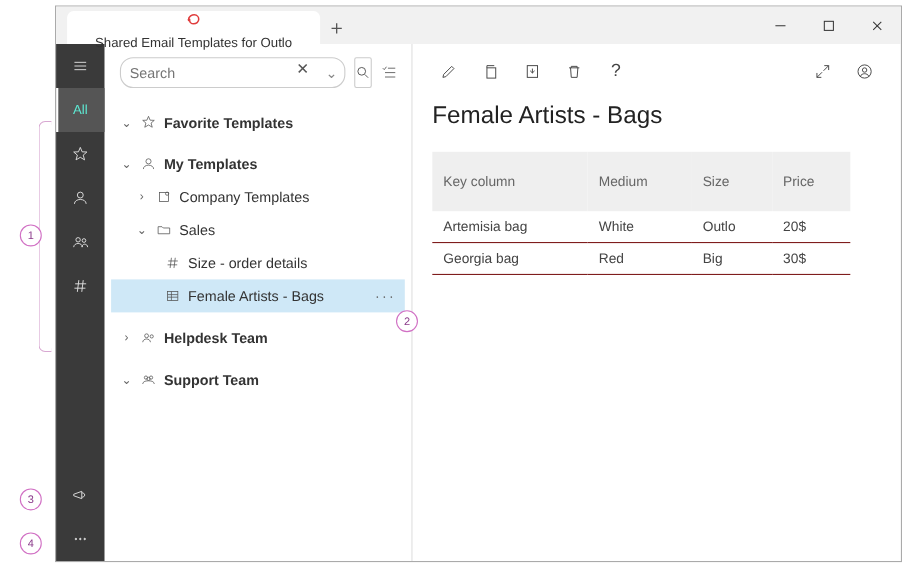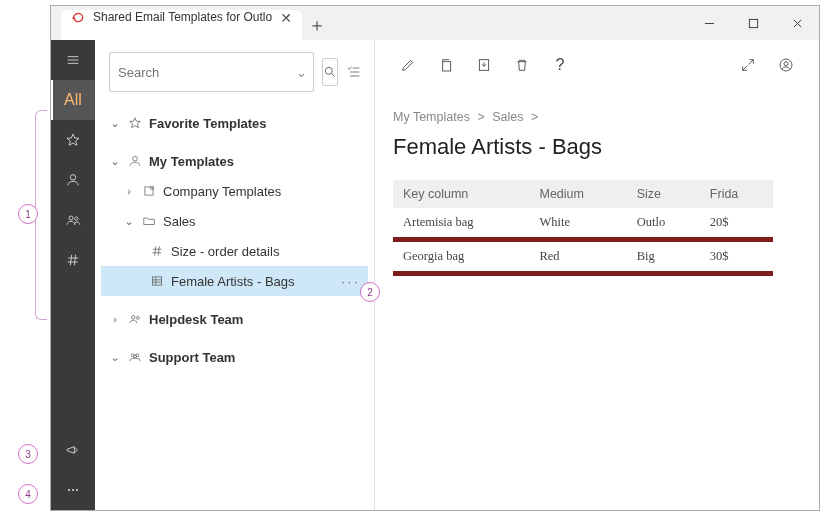--- a/index.html
+++ b/index.html
@@ -1,40 +1,40 @@
 <!DOCTYPE html>
 <html><head>
 <meta charset="utf-8">
 <style>
   * { box-sizing: border-box; font-family: "Segoe UI", Arial, sans-serif; }
   body { margin: 0; width: 822px; height: 514px; background: #fff; position: relative; }
   .frame { position: absolute; left: 50px; top: 5px; width: 770px; height: 506px; border: 1px solid #aaa; background: #fff; }
   
   .titlebar { height: 34px; display: flex; align-items: flex-start; background: #f1f1f1; position: relative; }
-  .tab { margin-top: 4px; margin-left: 10px; height: 30px; background: #fff; border-radius: 6px 6px 0 0; display: flex; padding: 0 10px; gap: 8px; font-size: 12px; color: #333; min-width: 230px; }
+  .tab { margin-top: 4px; margin-left: 10px; height: 30px; background: #fff; border-radius: 6px 6px 0 0; display: flex; align-items: center; padding: 0 10px; gap: 8px; font-size: 12px; color: #333; min-width: 230px; flex-direction: column; }
   .tab .favicon { width: 14px; height: 14px; border-radius: 50%; display:inline-block;}
   .tab .favicon svg{width:14px;height:14px;}
   .tab .close { font-size: 14px; color: #555; margin-left: auto; }
   .newtab { margin-top:4px; width: 30px; height: 30px; display:flex; align-items:center; justify-content:center; color:#555; font-size:18px;}
   .winctrls { margin-left:auto; display:flex; height:34px;}
   .winctrls div { width:44px; display:flex; align-items:center; justify-content:center; color:#333;}
   .winctrls svg{width:11px;height:11px;stroke:#333;}
   
   .app { display:flex; height: calc(100% - 34px); }
   .rail { width: 44px; background:#3a3a3a; display:flex; flex-direction:column; align-items:center; color:#ddd;}
   .rail .railitem { width:44px; height:40px; display:flex; align-items:center; justify-content:center; cursor:pointer; position:relative;}
   .rail .railitem.active { background:#555; }
   .rail .railitem.active::before{content:"";position:absolute;left:0;top:0;bottom:0;width:2px;background:#fff;}
-  .rail .railitem.alltxt{font-size:16px;color:#fdba74;}
+  .rail .railitem.alltxt{font-size:12px;color:#5eead4;}
   .rail .spacer{flex:1;}
   .rail svg{width:16px;height:16px;stroke:#ddd;fill:none;stroke-width:1.3;}
   
   .left { width:280px; border-right:1px solid #e0e0e0; padding:10px 6px; font-size:13px; color:#333;}
   .searchrow{display:flex;gap:8px;align-items:center;padding:2px 8px;}
-  .searchbox{flex:1;display:flex;align-items:center;border:1px solid #ccc;height:40px;border-radius:2px;padding:0 6px;color:#888;}
+  .searchbox{flex:1;display:flex;align-items:center;border:1px solid #ccc;height:28px;border-radius:12px;padding:0 6px;color:#888;}
   .searchbox input{border:none;outline:none;flex:1;font-size:13px;color:#333;background:transparent;}
   .searchbox .chev{color:#888;}
   .searchbtn{border:1px solid #ccc;width:30px;height:28px;display:flex;align-items:center;justify-content:center;border-radius:2px;}
   .filterbtn{width:24px;height:28px;display:flex;align-items:center;justify-content:center;color:#666;}
   .tree{margin-top:14px;}
   .node{display:flex;align-items:center;height:30px;padding-left:8px;gap:6px;cursor:pointer;white-space:nowrap;}
   .node .caret{width:12px;display:inline-flex;justify-content:center;color:#666;font-size:11px;}
   .node .ic{width:16px;height:16px;display:inline-flex;align-items:center;justify-content:center;color:#555;}
   .node .ic svg{width:14px;height:14px;stroke:#555;fill:none;stroke-width:1.2;}
   .node.bold .lbl{font-weight:600;}
@@ -45,22 +45,22 @@
   
   .right{flex:1;padding:8px 18px;}
   .toolbar{display:flex;align-items:center;height:34px;gap:8px;color:#444;}
   .tbtn{width:30px;height:30px;display:flex;align-items:center;justify-content:center;cursor:pointer;}
   .tbtn svg{width:16px;height:16px;stroke:#444;fill:none;stroke-width:1.3;}
   .toolbar .gap{flex:1;}
   .crumbs{margin-top:28px;font-size:12.5px;color:#888;}
   .crumbs span.sep{margin:0 4px;}
   .pagetitle{margin-top:10px;font-size:22px;font-weight:400;color:#222;}
   table.data{margin-top:20px;border-collapse:collapse;width:380px;font-size:12.5px;color:#444;}
-  table.data th{background:#efefef;text-align:left;font-weight:400;color:#666;padding:7px 10px;}
-  table.data td{padding:7px 10px;border-bottom:5px solid #7f1d1d;font-family:Liberation Serif, serif;}
+  table.data th{background:#efefef;text-align:left;font-weight:400;color:#666;padding:20px 10px;}
+  table.data td{padding:7px 10px;border-bottom:1px solid #7f1d1d;}
   
   .callout{position:absolute;width:20px;height:20px;border:1px solid #d170c4;border-radius:50%;display:flex;align-items:center;justify-content:center;font-size:10px;color:#8a3a8a;background:#fff;z-index:5;}
   .callout.one{left:18px;top:204px;}
   .callout.two{left:360px;top:282px;}
   .callout.three{left:18px;top:444px;}
   .callout.four{left:18px;top:484px;}
   .bracket{position:absolute;left:35px;top:110px;height:210px;width:12px;border-left:1px solid #d8a8d2;border-top:1px solid #d8a8d2;border-bottom:1px solid #d8a8d2;border-radius:6px 0 0 6px;}
 </style>
 </head>
 <body>
@@ -307,35 +307,29 @@
           </div>
         <div class="tbtn">
             <svg viewBox="0 0 24 24">
               <circle cx="12" cy="12" r="9"></circle>
               <circle cx="12" cy="10" r="3"></circle>
               <path d="M6 19c1-3 4-4 6-4s5 1 6 4"></path>
             </svg>
           </div>
       </div>
 
-      <div class="crumbs">
-        <span>My Templates</span>
-        <span class="sep">&gt;</span>
-        <span>Sales</span>
-        <span class="sep">&gt;</span>
-      </div>
       <div class="pagetitle">Female Artists - Bags</div>
 
       <table class="data">
         <thead>
             <tr>
           <th>Key column</th>
           <th>Medium</th>
           <th>Size</th>
-          <th>Frida</th>
+          <th>Price</th>
         </tr>
           </thead>
         <tbody>
           <tr>
               <td>Artemisia bag</td>
               <td>White</td>
               <td>Outlo</td>
               <td>20$</td>
             </tr>
           <tr>

